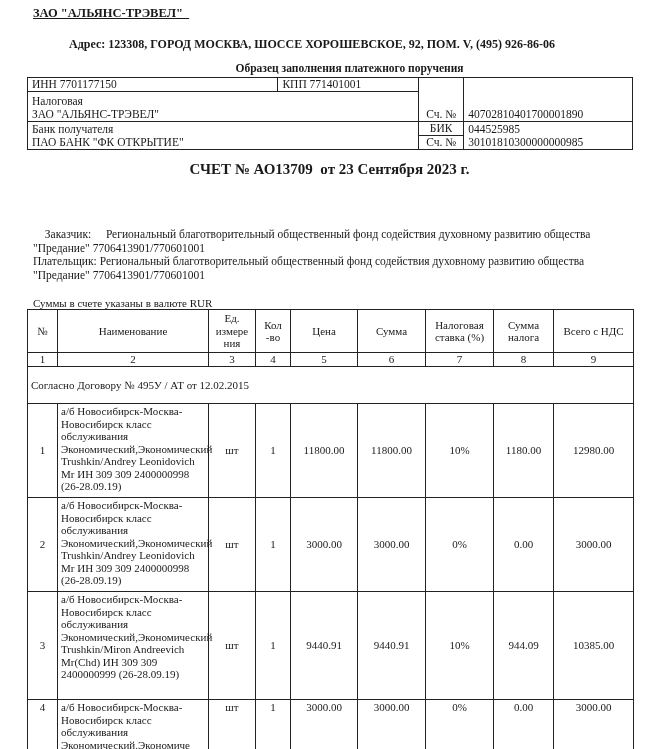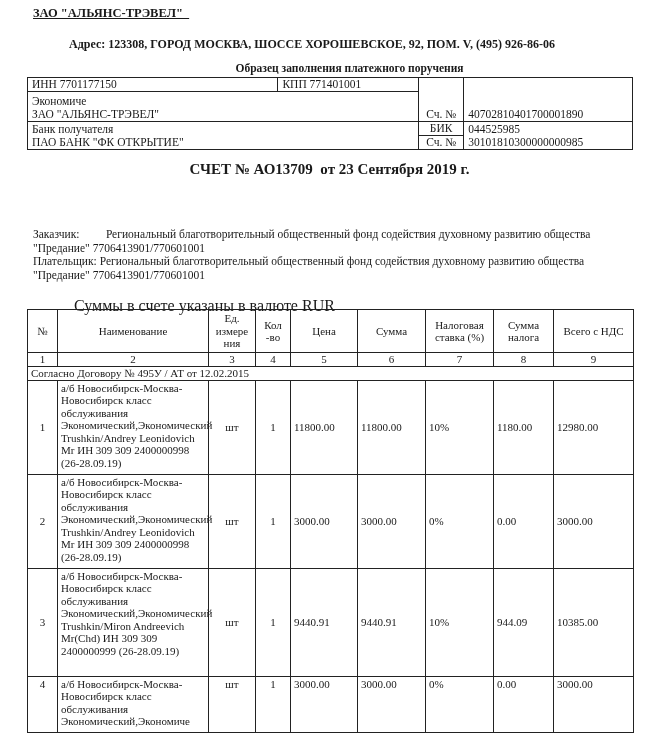--- a/index.html
+++ b/index.html
@@ -20,32 +20,32 @@
   table { border-collapse: collapse; }
   .bank { left: 27px; top: 77px; width: 606px; font-size: 11.5px; }
   .bank td { border: 1.3px solid #222; padding: 0 4px; line-height: 13px; vertical-align: bottom; }
   .bank .noborder-b { border-bottom: none; }
   .bank .noborder-t { border-top: none; }
   .bank .lbl { text-align: center; }
 
   .invoice-title { left: 0; width: 659px; top: 161px; font-size: 15px; font-weight: bold; text-align: center; white-space: pre; }
 
   .party { left: 33px; width: 590px; font-size: 11.5px; line-height: 13.5px; }
-  .party .key { display: inline-block; }
+  .party .key { display: inline-block; text-align: center; }
   .customer { top: 228px; }
   .payer { top: 255px; }
-  .currency { left: 33px; top: 297px; font-size: 16px; margin-left: 41px; }
+  .currency { left: 33px; top: 297px; font-size: 11px; }
 
   .items { left: 27px; top: 309px; width: 606px; font-size: 11px; table-layout: fixed; }
   .items td, .items th { border: 1.3px solid #222; padding: 1px 3px; line-height: 12.5px; }
   .items th { font-weight: normal; text-align: center; vertical-align: middle; height: 43px; }
   .items .nums td { text-align: center; height: 12px; padding: 0 3px; }
-  .items .contract td { text-align: left; height: 14px; padding: 0 3px; margin-left: 32px; }
+  .items .contract td { text-align: left; height: 14px; padding: 12px 3px; margin-left: 32px; }
   .items td.c { text-align: center; vertical-align: middle; }
-  .items td.r { text-align: left; vertical-align: middle; }
+  .items td.r { text-align: center; vertical-align: middle; }
   .items td.name { text-align: left; vertical-align: top; font-family: Liberation Serif, serif; }
   .items tr.last td.c, .items tr.last td.r { vertical-align: top; }
 </style>
 </head>
 <body>
 
 <div class="abs company">ЗАО "АЛЬЯНС-ТРЭВЕЛ"  </div>
 <div class="abs address">Адрес: 123308, ГОРОД МОСКВА, ШОССЕ ХОРОШЕВСКОЕ, 92, ПОМ. V, (495) 926-86-06</div>
 <div class="abs sample-title">Образец заполнения платежного поручения</div>
 
@@ -58,38 +58,38 @@
   </colgroup>
   <tbody>
       <tr style="height:14px">
     <td>ИНН 7701177150</td>
     <td>КПП 771401001</td>
     <td rowspan="2" class="lbl">Сч. №</td>
     <td rowspan="2">40702810401700001890</td>
   </tr>
   <tr style="height:30px">
     <td colspan="2">
-      <div>Экономиче</div>
+      <div>Налоговая</div>
       <div>ЗАО "АЛЬЯНС-ТРЭВЕЛ"</div>
     </td>
   </tr>
   <tr style="height:14px">
     <td colspan="2" class="noborder-b">Банк получателя</td>
     <td class="lbl">БИК</td>
     <td class="noborder-b">044525985</td>
   </tr>
   <tr style="height:14px">
     <td colspan="2" class="noborder-t">ПАО БАНК "ФК ОТКРЫТИЕ"</td>
     <td class="lbl">Сч. №</td>
     <td class="noborder-t">30101810300000000985</td>
   </tr>
 </tbody>
   </table>
 
-<div class="abs invoice-title">СЧЕТ № АО13709  от 23 Сентября 2019 г.</div>
+<div class="abs invoice-title">СЧЕТ № АО13709  от 23 Сентября 2023 г.</div>
 
 <div class="abs party customer">
   <span class="key" style="width:70px">Заказчик:</span>
   <span>Региональный благотворительный общественный фонд содействия духовному развитию общества "Предание" 7706413901/770601001</span>
 </div>
 <div class="abs party payer">
   <span>Плательщик:</span>
   <span>Региональный благотворительный общественный фонд содействия духовному развитию общества "Предание" 7706413901/770601001</span>
 </div>
 

